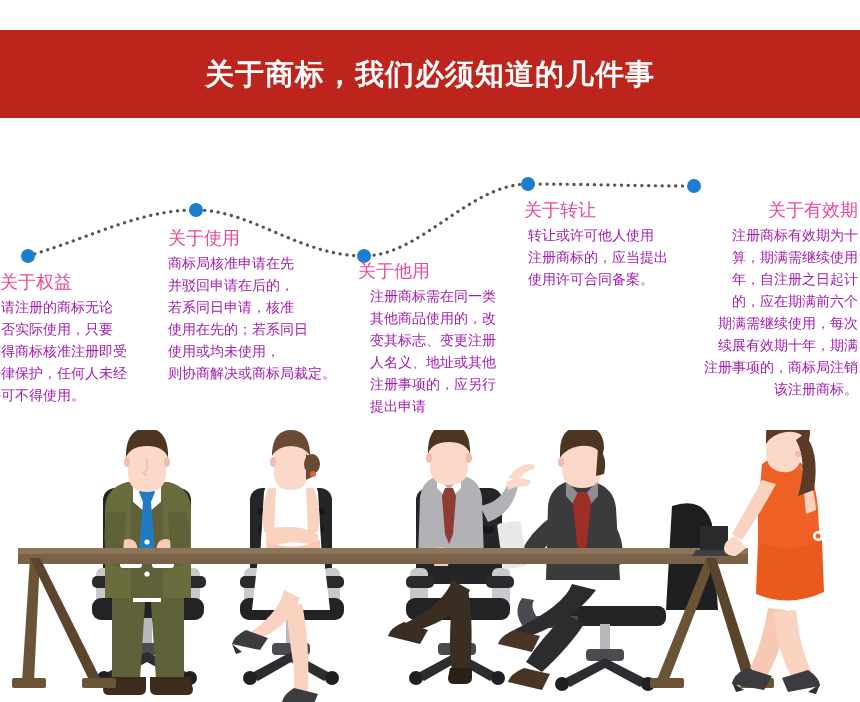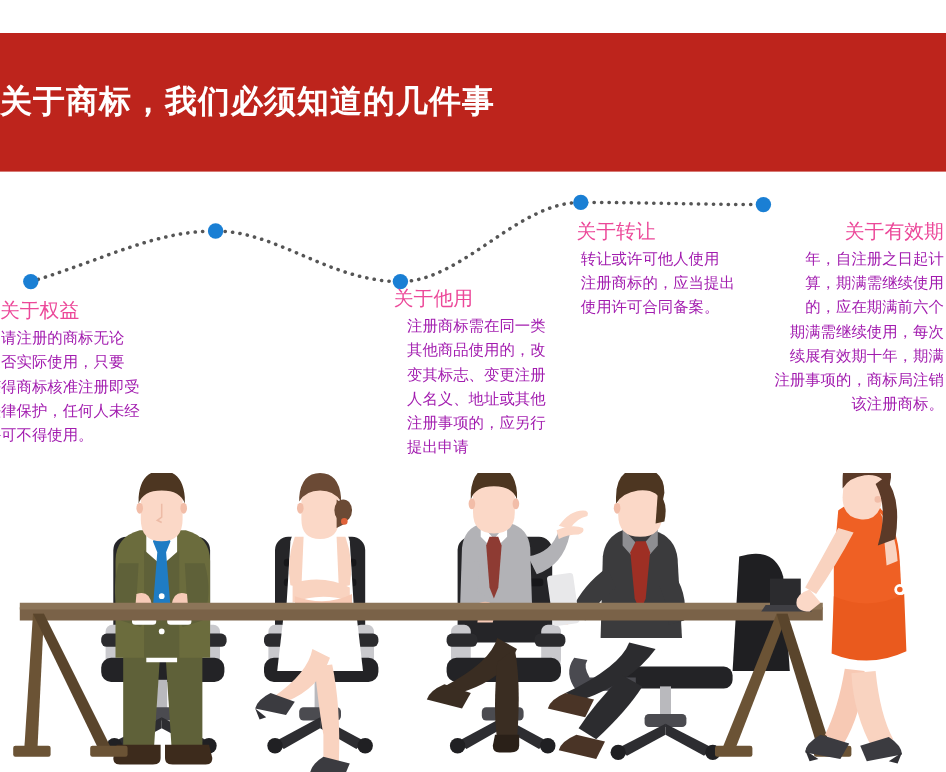--- a/index.html
+++ b/index.html
@@ -7,23 +7,23 @@
     width:860px;height:702px;
     background:#ffffff;
     font-family:"Liberation Sans","DejaVu Sans",sans-serif;
     overflow:hidden;
     position:relative;
   }
   #stage{position:relative;width:860px;height:702px;overflow:hidden;background:#fff;}
 
   
   .banner{
-    position:absolute;left:0;top:30px;width:860px;height:126px;
+    position:absolute;left:0;top:30px;width:860px;height:88px;
     background:#bd241c;
-    display:flex;align-items:center;
+    display:flex;align-items:center;justify-content:center;
   }
   .banner-title{
     color:#ffffff;
     font-size:29px;
     font-weight:bold;
     letter-spacing:1px;
     line-height:1;
     white-space:nowrap;
   }
 
@@ -92,20 +92,31 @@
     <div class="col-head">关于权益</div>
     <div class="col-body">
       <div>申请注册的商标无论</div>
       <div>是否实际使用，只要</div>
       <div>获得商标核准注册即受</div>
       <div>法律保护，任何人未经</div>
       <div>许可不得使用。</div>
     </div>
   </div>
 
+  <div class="col" id="col-1">
+    <div class="col-head">关于使用</div>
+    <div class="col-body">
+      <div>商标局核准申请在先</div>
+      <div>并驳回申请在后的，</div>
+      <div>若系同日申请，核准</div>
+      <div>使用在先的；若系同日</div>
+      <div>使用或均未使用，</div>
+      <div>则协商解决或商标局裁定。</div>
+    </div>
+  </div>
 
   <div class="col" id="col-2">
     <div class="col-head">关于他用</div>
     <div class="col-body">
       <div>注册商标需在同一类</div>
       <div>其他商品使用的，改</div>
       <div>变其标志、变更注册</div>
       <div>人名义、地址或其他</div>
       <div>注册事项的，应另行</div>
       <div>提出申请</div>
@@ -117,22 +128,23 @@
     <div class="col-body">
       <div>转让或许可他人使用</div>
       <div>注册商标的，应当提出</div>
       <div>使用许可合同备案。</div>
     </div>
   </div>
 
   <div class="col" id="col-4">
     <div class="col-head">关于有效期</div>
     <div class="col-body">
+      <div>注册商标有效期为十</div>
+      <div>算，期满需继续使用</div>
       <div>年，自注册之日起计</div>
-      <div>算，期满需继续使用</div>
       <div>的，应在期满前六个</div>
       <div>期满需继续使用，每次</div>
       <div>续展有效期十年，期满</div>
       <div>注册事项的，商标局注销</div>
       <div>该注册商标。</div>
     </div>
   </div>
 
   <svg class="illus" viewBox="0 0 860 272" width="860" height="272">
 

